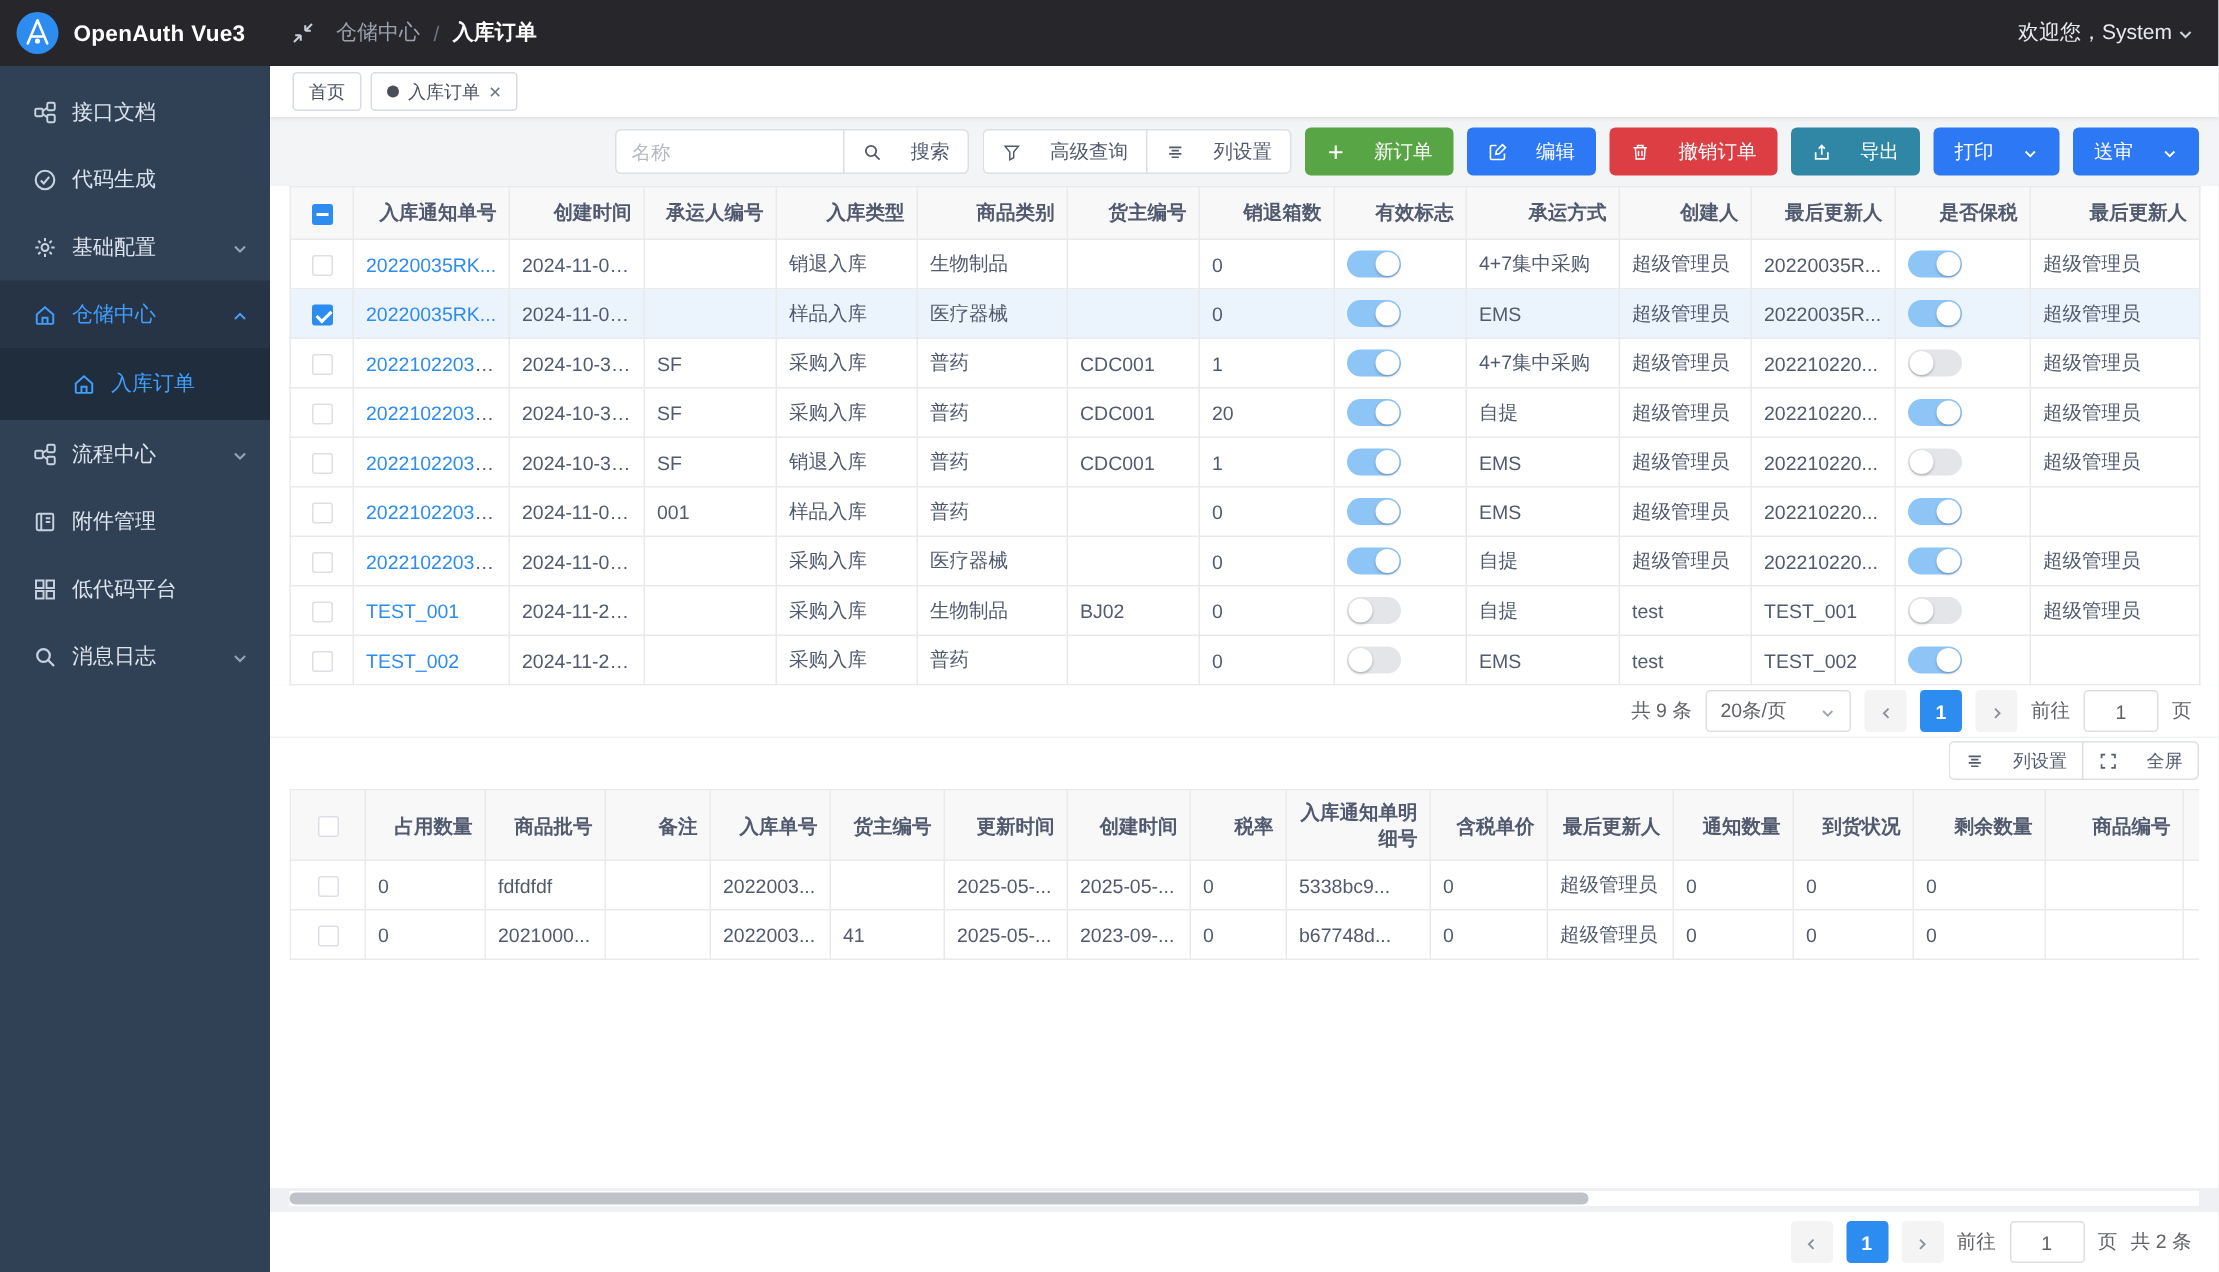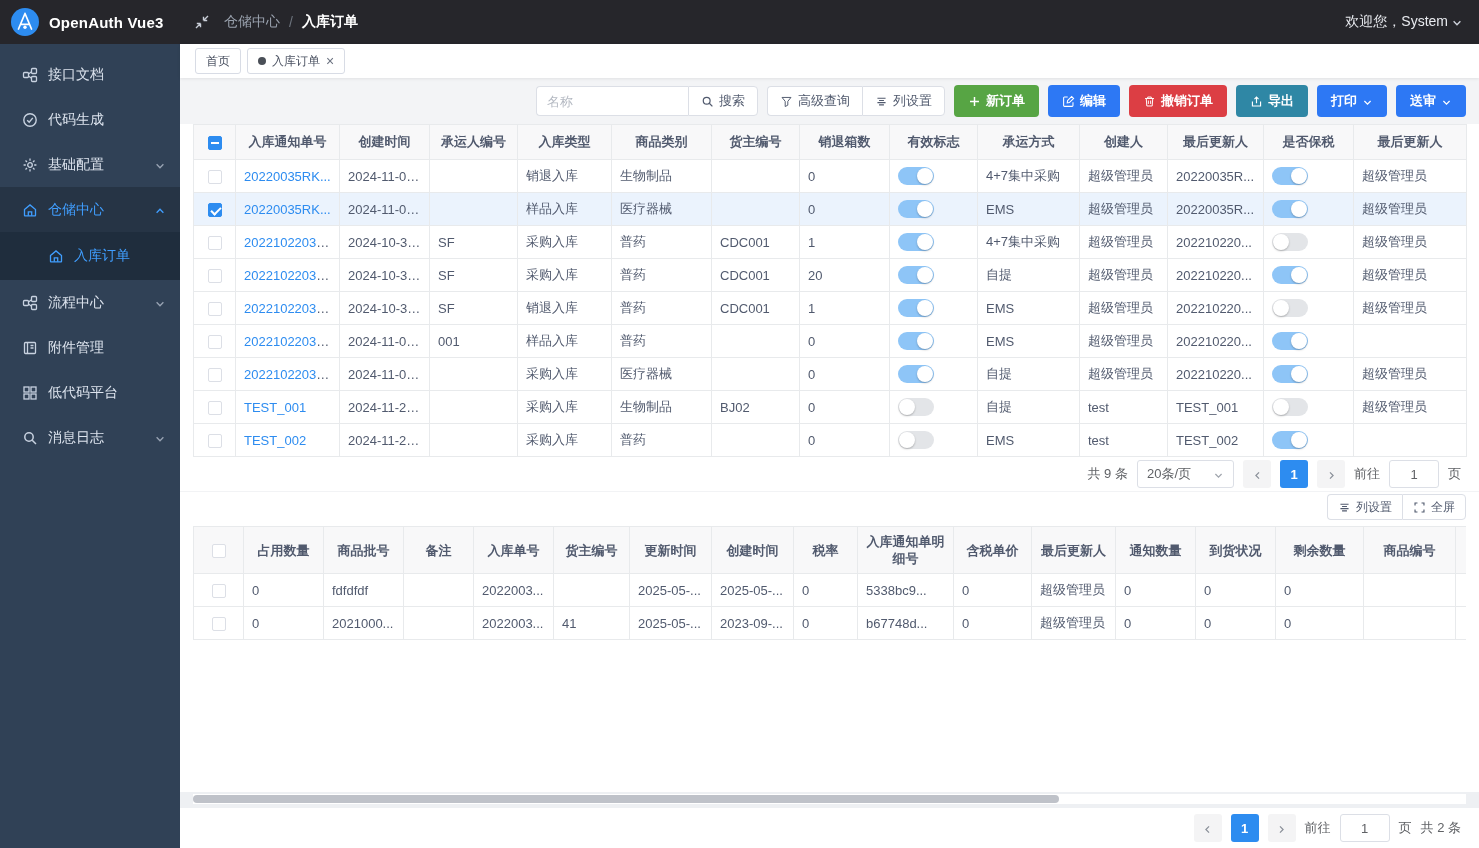--- a/index.html
+++ b/index.html
@@ -36,38 +36,38 @@
   
   .tabbar{height:34px;background:#fff;display:flex;align-items:center;gap:6px;padding-left:15px;box-shadow:0 1px 3px rgba(0,0,0,.08);position:relative;z-index:2}
   .tab{height:26px;display:inline-flex;align-items:center;gap:6px;padding:0 10px;border:1px solid #d8dce5;border-radius:3px;background:#fff;font-size:12px;color:#495060;cursor:pointer}
   .tab .dot{width:8px;height:8px;border-radius:50%;background:#4a4f57}
   .tab .close{font-size:14px;line-height:1;color:#6b7280;cursor:pointer}
 
   
   .toolbar{height:46px;background:#f3f4f6;display:flex;align-items:center;justify-content:flex-end;gap:9px;padding:0 13px}
   .search-input{width:152px;height:30px;border:1px solid #dcdfe6;border-right:none;border-radius:4px 0 0 4px;background:#fff;padding:0 10px;font-size:13px;color:#606266;outline:none}
   .search-input::placeholder{color:#b4b9c2}
-  .btn{height:30px;display:inline-flex;align-items:center;gap:5px;padding:0 12px;border:1px solid #dcdfe6;border-radius:4px;background:#fff;font-size:13px;color:#515a6e;cursor:pointer;white-space:nowrap}
+  .btn{height:30px;display:inline-flex;align-items:center;gap:19px;padding:0 12px;border:1px solid #dcdfe6;border-radius:4px;background:#fff;font-size:13px;color:#515a6e;cursor:pointer;white-space:nowrap}
   .btn .icon{width:13px;height:13px}
   .btn.attached-l{border-radius:0 4px 4px 0}
   .group{display:flex}
   .group .btn:first-child{border-radius:4px 0 0 4px;border-right:none}
   .group .btn:last-child{border-radius:0 4px 4px 0}
-  .btn.c{height:32px;border:none;color:#fff;font-weight:bold;padding:0 14px}
+  .btn.c{height:32px;border:none;color:#fff;font-weight:normal;padding:0 14px}
   .btn.green{background:#57a544}
   .btn.blue{background:#2d78f4}
   .btn.red{background:#dc3e44}
   .btn.teal{background:#2f87a5}
   .btn .chev{width:11px;height:11px}
 
   
   .panel{background:#fff;padding:0 13px}
   table{border-collapse:collapse;table-layout:fixed}
   th,td{border:1px solid #e8eaec;white-space:nowrap;overflow:hidden;text-overflow:ellipsis}
-  thead th{background:#f8f8f9;color:#515a6e;font-size:13px;font-weight:bold;text-align:center;padding:8px 8px}
+  thead th{background:#f8f8f9;color:#515a6e;font-size:13px;font-weight:bold;text-align:right;padding:8px 8px}
   td{font-size:13px;color:#515a6e;padding:7px 8px;height:33px;background:#fff}
   tr.selected td{background:#ebf3fd}
   .cb-col{text-align:center}
   a.cell-link{color:#2d8cf0;text-decoration:none;cursor:pointer}
   .main-table th{white-space:nowrap}
   .detail-table th{white-space:normal;line-height:17px;padding:6px 8px}
 
   .checkbox{width:14px;height:14px;border:1px solid #dcdfe6;border-radius:2px;background:#fff;display:inline-block;position:relative;vertical-align:middle;cursor:pointer}
   .checkbox.checked,.checkbox.indeterminate{background:#2d8cf0;border-color:#2d8cf0}
   .checkbox.checked::after{content:"";position:absolute;left:4px;top:1px;width:4px;height:8px;border:solid #fff;border-width:0 2px 2px 0;transform:rotate(45deg)}

